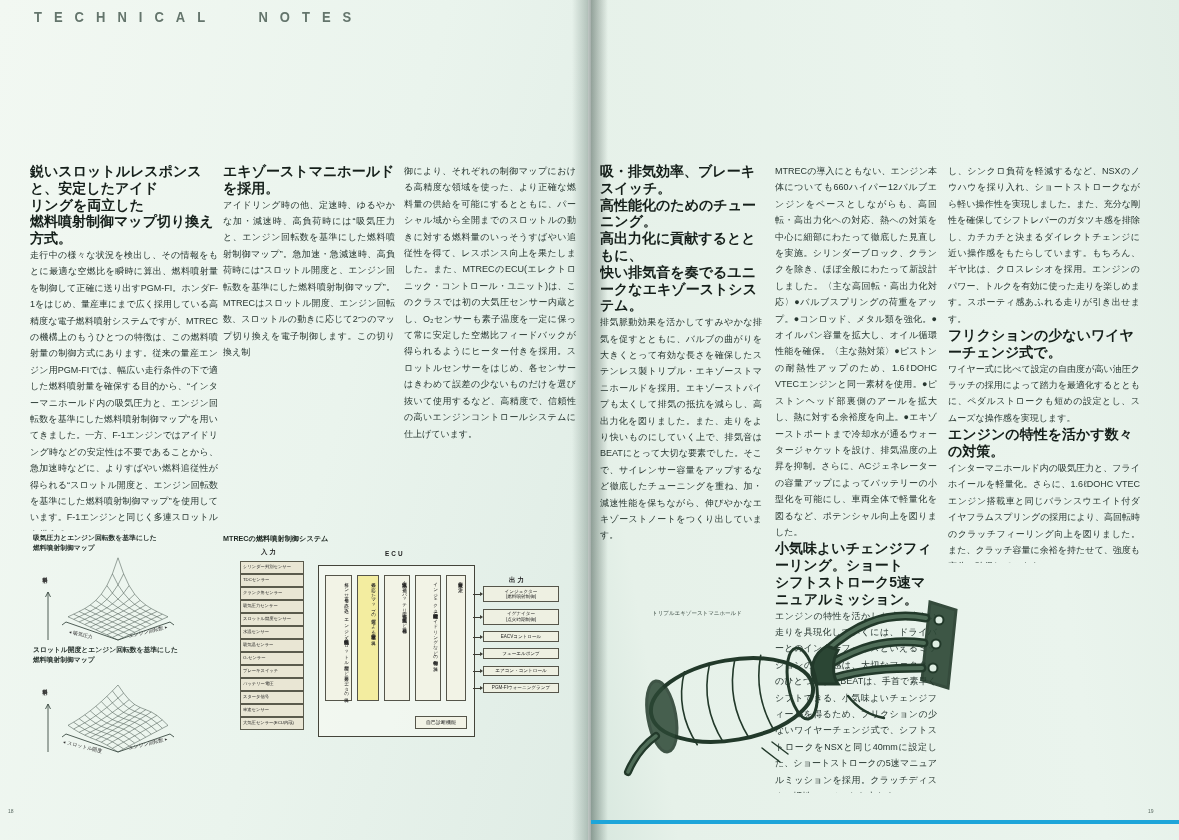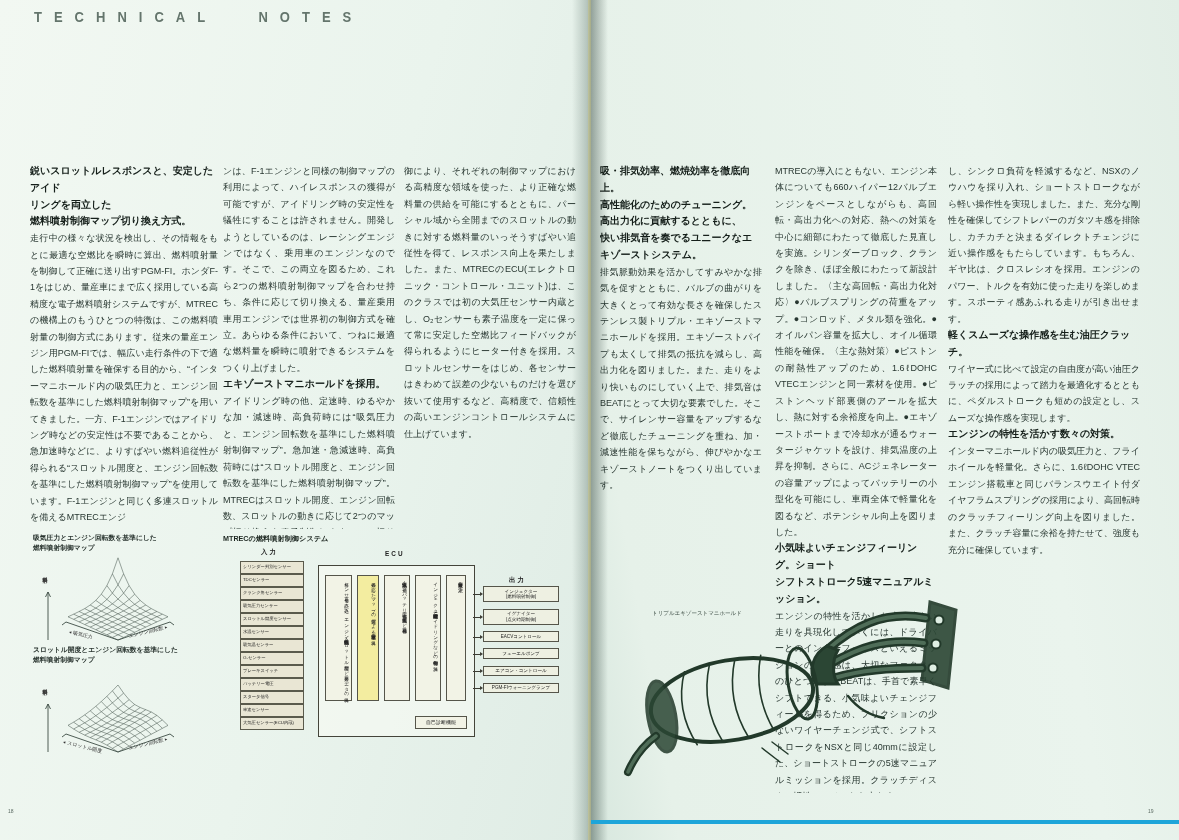--- a/index.html
+++ b/index.html
@@ -1,27 +1,27 @@
 <!DOCTYPE html>
 <html><head>
 <meta charset="utf-8">
 <style>
   html,body{margin:0;padding:0;background:#cfd8d2;}
   .spread{position:relative;width:1179px;height:840px;overflow:hidden;
-    font-family:"Liberation Sans","DejaVu Sans",sans-serif;color:#24332c;background:#fef9c3;}
+    font-family:"Liberation Sans","DejaVu Sans",sans-serif;color:#24332c;background:#ffffff;}
   .page{position:absolute;top:0;height:840px;}
   .page-left{left:0;width:588px;background:linear-gradient(105deg,#f2f8f2 0%,#eaf4ed 55%,#dfece5 100%);}
   .page-right{left:591px;width:588px;background:linear-gradient(80deg,#d7e7de 0%,#e6f1e9 12%,#eaf4ed 70%,#e2eee6 100%);}
   .gutter{position:absolute;left:572px;top:0;width:36px;height:840px;
     background:linear-gradient(90deg,rgba(80,100,90,0) 0%,rgba(70,95,85,.30) 42%,rgba(35,55,47,.42) 54%,rgba(80,100,90,0) 100%);}
   .masthead{position:absolute;left:34px;top:8px;font-size:13px;font-weight:bold;color:#64756c;
     letter-spacing:12px;word-spacing:26px;transform:scale(1,1.15);transform-origin:left top;}
   .col{position:absolute;overflow:hidden;}
   .col p{margin:0;font-size:9px;line-height:16.4px;text-align:justify;letter-spacing:0;color:#273630;}
-  .col .hd{margin:0;font-size:10px;line-height:16.8px;font-weight:bold;color:#151f1a;white-space:pre-line;}
+  .col .hd{margin:0;font-size:14px;line-height:16.8px;font-weight:bold;color:#151f1a;white-space:pre-line;}
   .cap{position:absolute;font-size:6.8px;line-height:9.6px;font-weight:bold;color:#2a3530;white-space:pre-line;}
   .vlabel{position:absolute;writing-mode:vertical-rl;text-orientation:upright;font-size:5px;color:#333;letter-spacing:0.5px;}
   .alabel{position:absolute;font-size:5px;color:#333;white-space:nowrap;}
   .alabel.l::before{content:"◄ ";font-size:4px;}
   .alabel.r::after{content:" ►";font-size:4px;}
   
   .diagram{position:absolute;left:223px;top:544px;width:345px;height:206px;}
   .dg-title{position:absolute;left:0px;top:-10px;font-size:7.2px;font-weight:bold;color:#1c2620;}
   .dg-h{position:absolute;font-size:6.4px;font-weight:bold;color:#222;letter-spacing:2px;}
   .incol{position:absolute;left:17px;top:17px;width:64px;height:169px;display:flex;flex-direction:column;justify-content:space-between;}
@@ -58,21 +58,20 @@
 
   <div class="masthead">TECHNICAL NOTES</div>
 
   <div class="col" style="left:30px;top:163px;width:188px;height:368px;">
     <div class="hd">鋭いスロットルレスポンスと、安定したアイド
 リングを両立した
 燃料噴射制御マップ切り換え方式。</div>
     <p>走行中の様々な状況を検出し、その情報をもとに最適な空燃比を瞬時に算出、燃料噴射量を制御して正確に送り出すPGM-FI。ホンダF-1をはじめ、量産車にまで広く採用している高精度な電子燃料噴射システムですが、MTRECの機構上のもうひとつの特徴は、この燃料噴射量の制御方式にあります。従来の量産エンジン用PGM-FIでは、幅広い走行条件の下で適した燃料噴射量を確保する目的から、“インターマニホールド内の吸気圧力と、エンジン回転数を基準にした燃料噴射制御マップ”を用いてきました。一方、F-1エンジンではアイドリング時などの安定性は不要であることから、急加速時などに、よりすばやい燃料追従性が得られる“スロットル開度と、エンジン回転数を基準にした燃料噴射制御マップ”を使用しています。F-1エンジンと同じく多連スロットルを備えるMTRECエンジ</p>
   </div>
   <div class="col" style="left:223px;top:163px;width:172px;height:366px;">
-    <p>ンは、F-1エンジンと同様の制御マップの利用によって、ハイレスポンスの獲得が可能ですが、アイドリング時の安定性を犠牲にすることは許されません。開発しようとしているのは、レーシングエンジンではなく、乗用車のエンジンなのです。そこで、この両立を図るため、これら2つの燃料噴射制御マップを合わせ持ち、条件に応じて切り換える、量産乗用車用エンジンでは世界初の制御方式を確立。あらゆる条件において、つねに最適な燃料量を瞬時に噴射できるシステムをつくり上げました。</p>
     <div class="hd">エキゾーストマニホールドを採用。</div>
     <p>アイドリング時の他、定速時、ゆるやかな加・減速時、高負荷時には“吸気圧力と、エンジン回転数を基準にした燃料噴射制御マップ”。急加速・急減速時、高負荷時には“スロットル開度と、エンジン回転数を基準にした燃料噴射制御マップ”。MTRECはスロットル開度、エンジン回転数、スロットルの動きに応じて2つのマップ切り換えを電子制御します。この切り換え制</p>
   </div>
   <div class="col" style="left:404px;top:163px;width:172px;height:368px;">
     <p>御により、それぞれの制御マップにおける高精度な領域を使った、より正確な燃料量の供給を可能にするとともに、パーシャル域から全開までのスロットルの動きに対する燃料量のいっそうすばやい追従性を得て、レスポンス向上を果たしました。また、MTRECのECU(エレクトロニック・コントロール・ユニット)は、このクラスでは初の大気圧センサー内蔵とし、O₂センサーも素子温度を一定に保って常に安定した空燃比フィードバックが得られるようにヒーター付きを採用。スロットルセンサーをはじめ、各センサーはきわめて誤差の少ないものだけを選び抜いて使用するなど、高精度で、信頼性の高いエンジンコントロールシステムに仕上げています。</p>
   </div>
 
   <div class="cap" style="left:33px;top:533px;width:185px;">吸気圧力とエンジン回転数を基準にした
 燃料噴射制御マップ</div>
   <svg class="mesh" style="left:30px;top:552px;" width="185" height="92" viewBox="0 0 185 92">
@@ -130,35 +129,35 @@
       <div class="outbox">イグナイター
 (点火時期制御)</div>
       <div class="outbox">EACVコントロール</div>
       <div class="outbox">フューエルポンプ</div>
       <div class="outbox">エアコン・コントロール</div>
       <div class="outbox">PGM-FIウォーニングランプ</div>
     </div>
   </div>
 
   <div class="col" style="left:600px;top:163px;width:162px;height:438px;">
-    <div class="hd">吸・排気効率、燃焼効率を徹底向上。
+    <div class="hd">吸・排気効率、ブレーキスイッチ。
 高性能化のためのチューニング。</div>
     <div class="hd">高出力化に貢献するとともに、
 快い排気音を奏でるユニークなエキゾーストシステム。</div>
     <p>排気脈動効果を活かしてすみやかな排気を促すとともに、バルブの曲がりを大きくとって有効な長さを確保したステンレス製トリプル・エキゾーストマニホールドを採用。エキゾーストパイプも太くして排気の抵抗を減らし、高出力化を図りました。また、走りをより快いものにしていく上で、排気音はBEATにとって大切な要素でした。そこで、サイレンサー容量をアップするなど徹底したチューニングを重ね、加・減速性能を保ちながら、伸びやかなエキゾーストノートをつくり出しています。</p>
   </div>
   <div class="col" style="left:775px;top:163px;width:162px;height:630px;">
     <p>MTRECの導入にともない、エンジン本体についても660ハイパー12バルブエンジンをベースとしながらも、高回転・高出力化への対応、熱への対策を中心に細部にわたって徹底した見直しを実施。シリンダーブロック、クランクを除き、ほぼ全般にわたって新設計しました。〈主な高回転・高出力化対応〉●バルブスプリングの荷重をアップ。●コンロッド、メタル類を強化。●オイルパン容量を拡大し、オイル循環性能を確保。〈主な熱対策〉●ピストンの耐熱性アップのため、1.6ℓDOHC VTECエンジンと同一素材を使用。●ピストンヘッド部裏側のアールを拡大し、熱に対する余裕度を向上。●エキゾーストポートまで冷却水が通るウォータージャケットを設け、排気温度の上昇を抑制。さらに、ACジェネレーターの容量アップによってバッテリーの小型化を可能にし、車両全体で軽量化を図るなど、ポテンシャル向上を図りました。</p>
     <div class="hd">小気味よいチェンジフィーリング。ショート
 シフトストローク5速マニュアルミッション。</div>
     <p>エンジンの特性を活かした小気味よい走りを具現化していくには、ドライバーとのインターフェイスといえるミッションの操作感は、大切なファクターのひとつです。BEATは、手首で素早くシフトできる、小気味よいチェンジフィールを得るため、フリクションの少ないワイヤーチェンジ式で、シフトストロークをNSXと同じ40mmに設定した、ショートストロークの5速マニュアルミッションを採用。クラッチディスクの慣性モーメントを小さく</p>
   </div>
   <div class="col" style="left:948px;top:163px;width:192px;height:400px;">
     <p>し、シンクロ負荷を軽減するなど、NSXのノウハウを採り入れ、ショートストロークながら軽い操作性を実現しました。また、充分な剛性を確保してシフトレバーのガタツキ感を排除し、カチカチと決まるダイレクトチェンジに近い操作感をもたらしています。もちろん、ギヤ比は、クロスレシオを採用。エンジンのパワー、トルクを有効に使った走りを楽しめます。スポーティ感あふれる走りが引き出せます。</p>
-    <div class="hd">軽くスムーズな操作感を生む油圧クラッチ。</div>
+    <div class="hd">フリクションの少ないワイヤーチェンジ式で。</div>
     <p>ワイヤー式に比べて設定の自由度が高い油圧クラッチの採用によって踏力を最適化するとともに、ペダルストロークも短めの設定とし、スムーズな操作感を実現します。</p>
     <div class="hd">エンジンの特性を活かす数々の対策。</div>
     <p>インターマニホールド内の吸気圧力と、フライホイールを軽量化。さらに、1.6ℓDOHC VTECエンジン搭載車と同じバランスウエイト付ダイヤフラムスプリングの採用により、高回転時のクラッチフィーリング向上を図りました。また、クラッチ容量に余裕を持たせて、強度も充分に確保しています。</p>
   </div>
 
   <div class="illo-cap">トリプルエキゾーストマニホールド</div>
   <svg style="left:612px;top:588px;" width="350" height="205" viewBox="0 0 350 205">
     <g stroke="#22392a" fill="none" stroke-linecap="round">
 
       <path d="M318,14 L344,22 L336,100 L310,92 Z" stroke-width="3" fill="#2b4634" opacity="0.9"></path>

